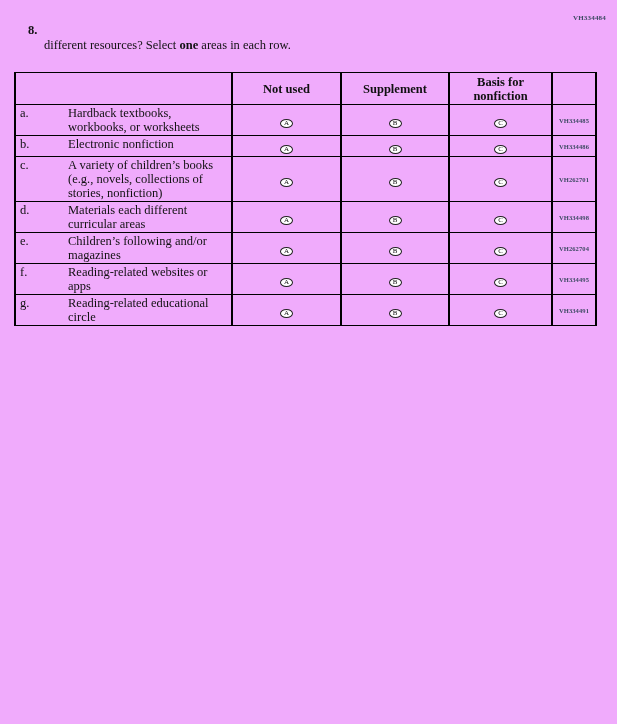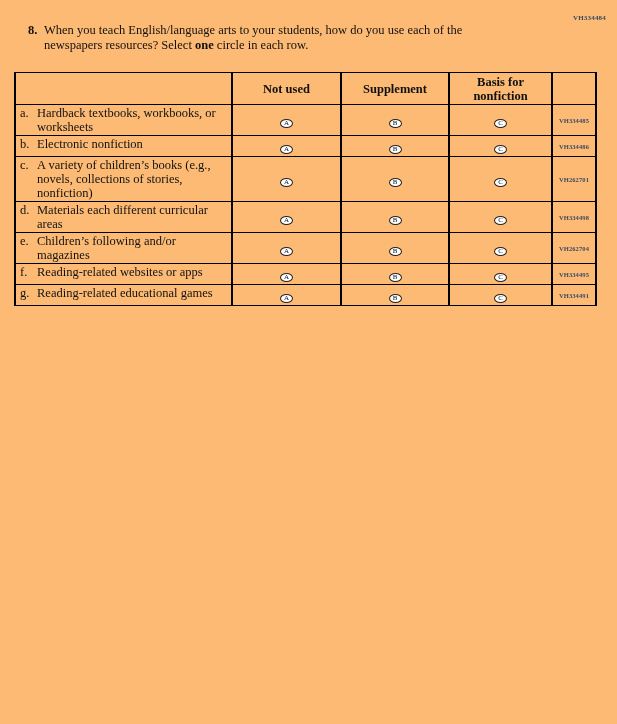--- a/index.html
+++ b/index.html
@@ -1,20 +1,20 @@
 <!DOCTYPE html>
 <html><head>
 <meta charset="utf-8">
 <style>
   html, body { margin: 0; padding: 0; background: #ffffff; }
   .page {
     position: relative;
     width: 617px;
     height: 724px;
-    background: #fdba74;
+    background: #f0abfc;
     font-family: "Liberation Serif", "DejaVu Serif", serif;
     color: #111111;
     overflow: hidden;
     text-decoration: underline;
   }
   .top-code {
     position: absolute;
     top: 14px;
     right: 11px;
     font-size: 7px;
@@ -71,21 +71,21 @@
     padding: 2px 6px;
   }
   td.label-cell {
     vertical-align: top;
     font-size: 12.5px;
     line-height: 14px;
     padding: 2px 6px 2px 5px;
   }
   .label-inner { display: flex; }
   .row-letter { flex: 0 0 17px; }
-  .row-text { flex: 1 1 auto; }
+  .row-text { flex: 1 1 auto; margin-left: 31px; }
   td.option-cell {
     text-align: center;
     vertical-align: middle;
     padding: 2px 0;
   }
   .oval {
     display: inline-flex;
     align-items: center;
     justify-content: center;
     width: 13px;
@@ -117,22 +117,22 @@
 </head>
 <body>
 
 <div class="page">
 
   <div class="top-code">VH334484</div>
 
   <div class="question">
     <div class="q-number">8.</div>
     <div class="q-text">
-      <span>When you teach English/language arts to your students, how do you use each of the</span><br>
-      <span>newspapers resources? Select </span><b>one</b><span> circle in each row.</span>
+      <br>
+      <span>different resources? Select </span><b>one</b><span> areas in each row.</span>
     </div>
   </div>
 
   <div class="table-wrap">
     <table class="resource-table">
       <colgroup>
         <col class="c-label">
           <col class="c-opt1">
           <col class="c-opt2">
           <col class="c-opt3">
@@ -295,21 +295,21 @@
                 <span class="ov-letter">C</span>
               </span>
       </td>
       <td class="code-cell">VH334495</td>
     </tr>
 
     <tr>
       <td class="label-cell">
         <div class="label-inner">
           <span class="row-letter">g.</span>
-          <span class="row-text">Reading-related educational games</span>
+          <span class="row-text">Reading-related educational circle</span>
         </div>
       </td>
       <td class="option-cell">
         <span class="oval">
                 <span class="ov-letter">A</span>
               </span>
       </td>
       <td class="option-cell">
         <span class="oval">
                 <span class="ov-letter">B</span>

